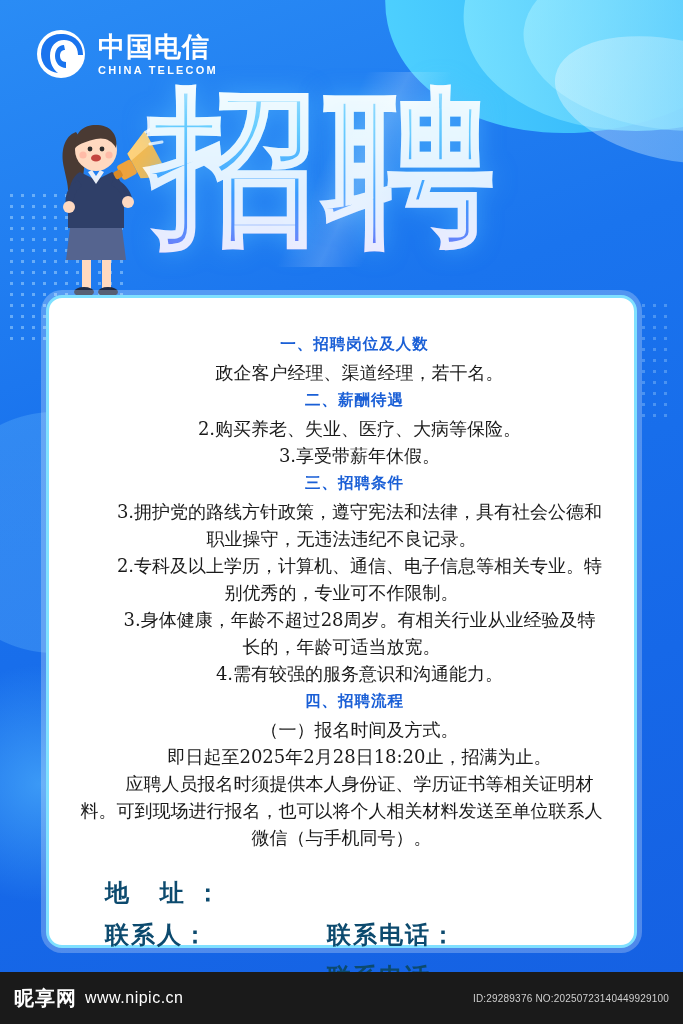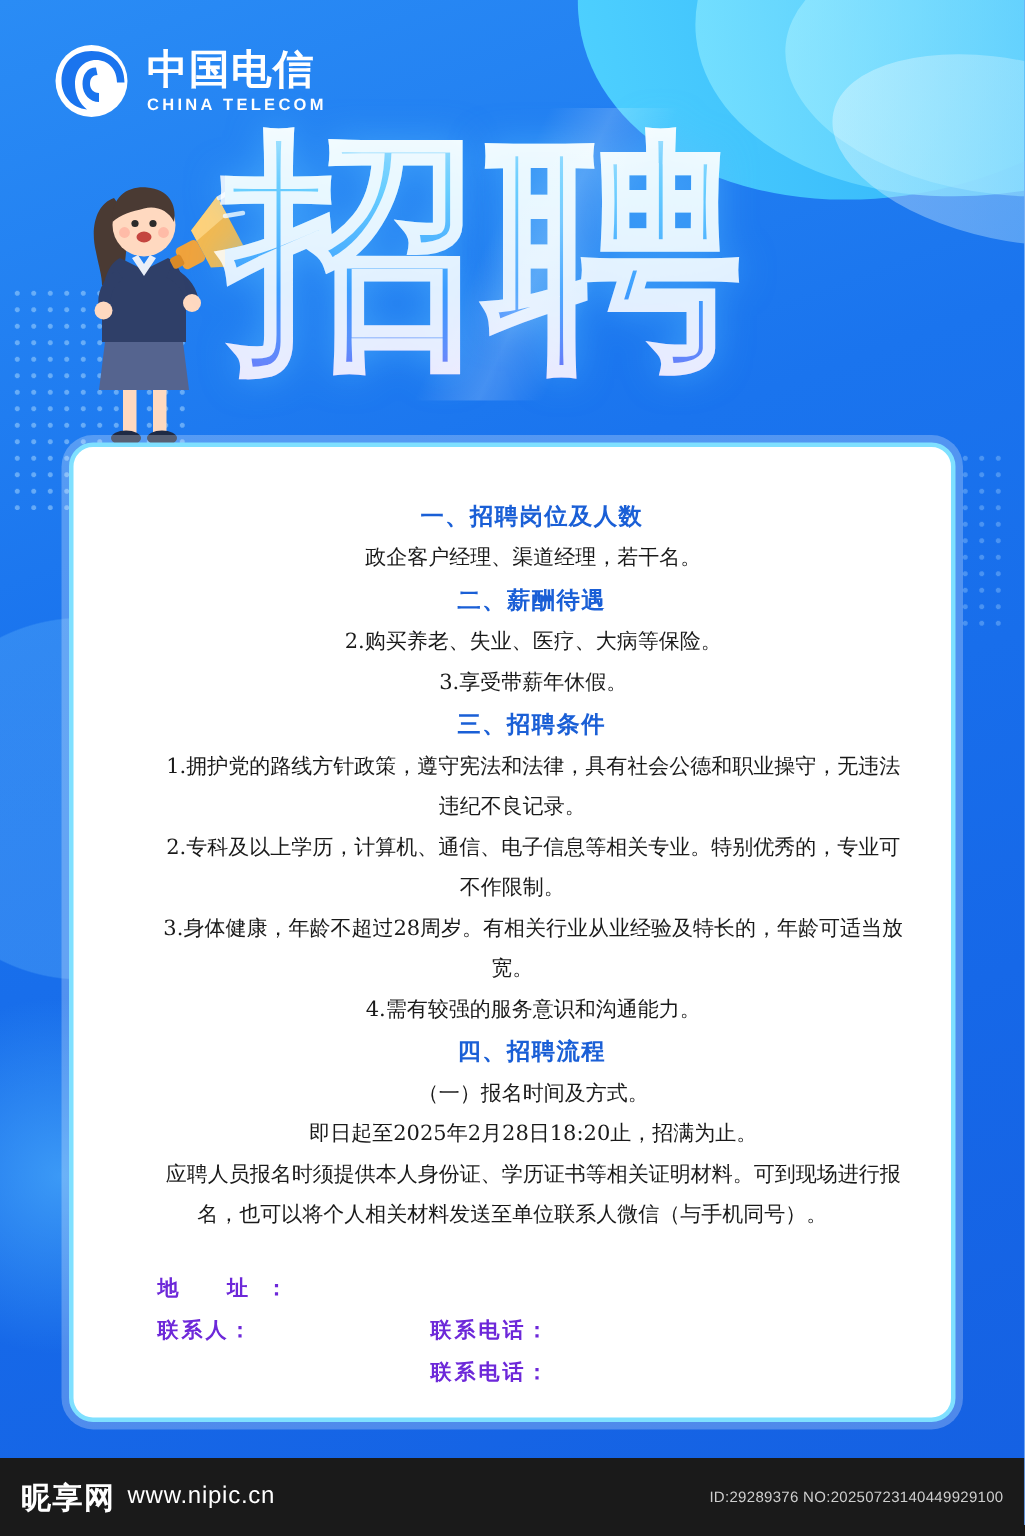--- a/index.html
+++ b/index.html
@@ -64,26 +64,26 @@
     border:3px solid #7fe0ff;
     box-shadow:0 0 0 5px rgba(255,255,255,.25);
     box-sizing:border-box;
     padding:34px 30px 20px 30px;
     text-align:center;
   }
   .card-inner{font-family:"DejaVu Serif","Liberation Serif",serif;color:#111;}
   .sec-head{color:#1a5fd6;font-weight:bold;font-size:15.5px;margin:4px 0 4px 26px;
     font-family:"DejaVu Sans","Liberation Sans",sans-serif;letter-spacing:1px;}
   .sec-head.first{margin-top:0;}
-  p.body{font-size:14px;line-height:27px;margin:0;text-indent:2em;color:#1a1a1a;}
+  p.body{font-size:18px;line-height:27px;margin:0;text-indent:2em;color:#1a1a1a;}
   .blk{margin:2px 0 2px 0;}
   .contact{margin-top:26px;}
   .contact-row{display:flex;align-items:baseline;margin-left:26px;margin-bottom:10px;}
-  .contact-label{color:#6d28d9;font-weight:bold;font-size:14px;letter-spacing:2px;
-    font-family:Liberation Mono, monospace;}
+  .contact-label{color:#0c4a6e;font-weight:bold;font-size:24px;letter-spacing:2px;
+    font-family:Liberation Sans, sans-serif;}
   .contact-label.addr{letter-spacing:12px;}
   .contact-col2{margin-left:118px;}
 
   
   .footer{position:absolute;left:0;bottom:0;width:683px;height:52px;background:#1a1a1a;
     display:flex;align-items:center;justify-content:space-between;padding:0 14px;box-sizing:border-box;}
   .brand{display:flex;align-items:center;gap:8px;}
   .brand-cn{color:#ffffff;font-size:20px;font-weight:bold;letter-spacing:1px;
     font-family:"DejaVu Sans","Liberation Sans",sans-serif;}
   .brand-url{color:#ffffff;font-size:16px;letter-spacing:.5px;font-family:"Liberation Sans",sans-serif;}
@@ -171,21 +171,21 @@
       </div>
 
       <div class="blk">
         <div class="sec-head">二、薪酬待遇</div>
         <p class="body">2.购买养老、失业、医疗、大病等保险。</p>
         <p class="body">3.享受带薪年休假。</p>
       </div>
 
       <div class="blk">
         <div class="sec-head">三、招聘条件</div>
-        <p class="body">1.拥护党的路线方针政策，遵守宪法和法律，具有社会公德和职业操守，无违法违纪不良记录。</p>
+        <p class="body">3.拥护党的路线方针政策，遵守宪法和法律，具有社会公德和职业操守，无违法违纪不良记录。</p>
         <p class="body">2.专科及以上学历，计算机、通信、电子信息等相关专业。特别优秀的，专业可不作限制。</p>
         <p class="body">3.身体健康，年龄不超过28周岁。有相关行业从业经验及特长的，年龄可适当放宽。</p>
         <p class="body">4.需有较强的服务意识和沟通能力。</p>
       </div>
 
       <div class="blk">
         <div class="sec-head">四、招聘流程</div>
         <p class="body">（一）报名时间及方式。</p>
         <p class="body">即日起至2025年2月28日18:20止，招满为止。</p>
         <p class="body">应聘人员报名时须提供本人身份证、学历证书等相关证明材料。可到现场进行报名，也可以将个人相关材料发送至单位联系人微信（与手机同号）。</p>

